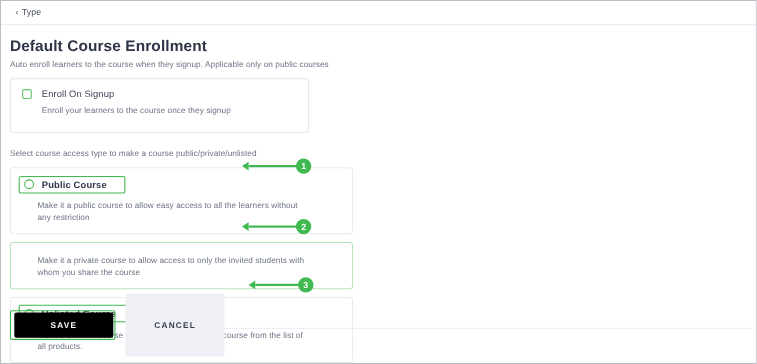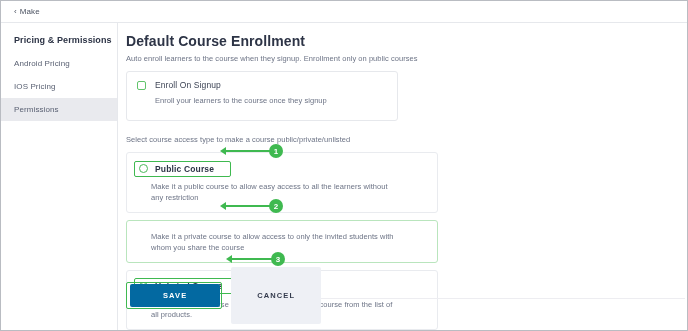--- a/index.html
+++ b/index.html
@@ -238,21 +238,21 @@
     gap: 9px;
     padding-bottom: 6px;
   }
   .save-wrap {
     border: 1.6px solid #3fb950;
     border-radius: 2px;
     padding: 1px 1px 1px 3px;
     display: inline-block;
   }
   .btn-save {
-    background: #0369a1;
+    background: #000000;
     color: #ffffff;
     font-size: 7.5px;
     font-weight: bold;
     letter-spacing: 1.1px;
     border: none;
     border-radius: 2px;
     padding: 7px 33px;
     cursor: pointer;
     font-family: "Liberation Sans", sans-serif;
   }
@@ -278,37 +278,31 @@
   }
 </style>
 </head>
 <body>
 
 <div id="app">
 
   <div class="topbar">
     <div class="back-link">
       <span class="chev-left">‹</span>
-      <span>Make</span>
+      <span>Type</span>
     </div>
   </div>
 
   <div class="body-split">
 
-    <div class="sidebar">
-      <div class="sidebar-title">Pricing &amp; Permissions</div>
-      <div class="sidebar-item">Android Pricing</div>
-      <div class="sidebar-item">IOS Pricing</div>
-      <div class="sidebar-item active">Permissions</div>
-    </div>
 
     <div class="main">
 
       <div class="section-title">Default Course Enrollment</div>
-      <div class="section-sub">Auto enroll learners to the course when they signup. Enrollment only on public courses</div>
+      <div class="section-sub">Auto enroll learners to the course when they signup. Applicable only on public courses</div>
 
       <div class="enroll-card">
         <div class="check-row">
           <span class="checkbox"></span>
           <span class="check-label">Enroll On Signup</span>
         </div>
         <div class="check-desc">Enroll your learners to the course once they signup</div>
       </div>
 
       <div class="section-sub">Select course access type to make a course public/private/unlisted</div>

